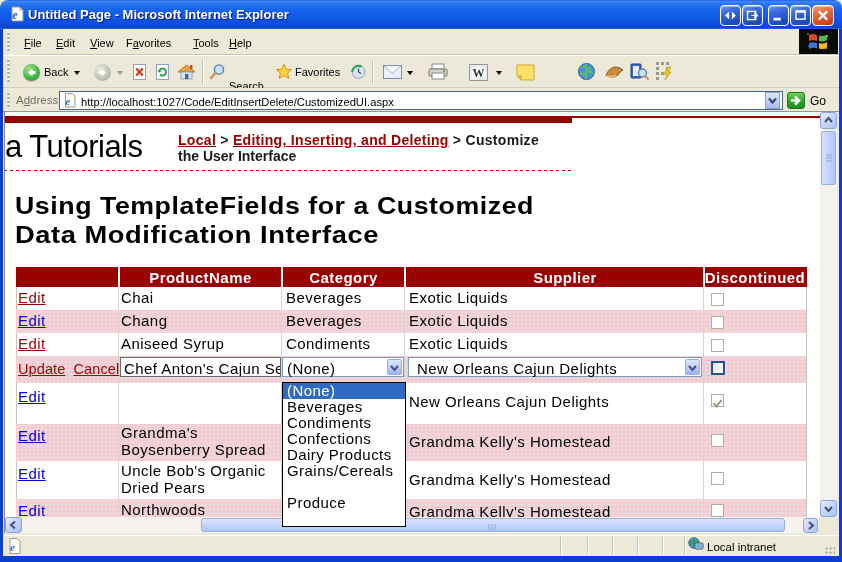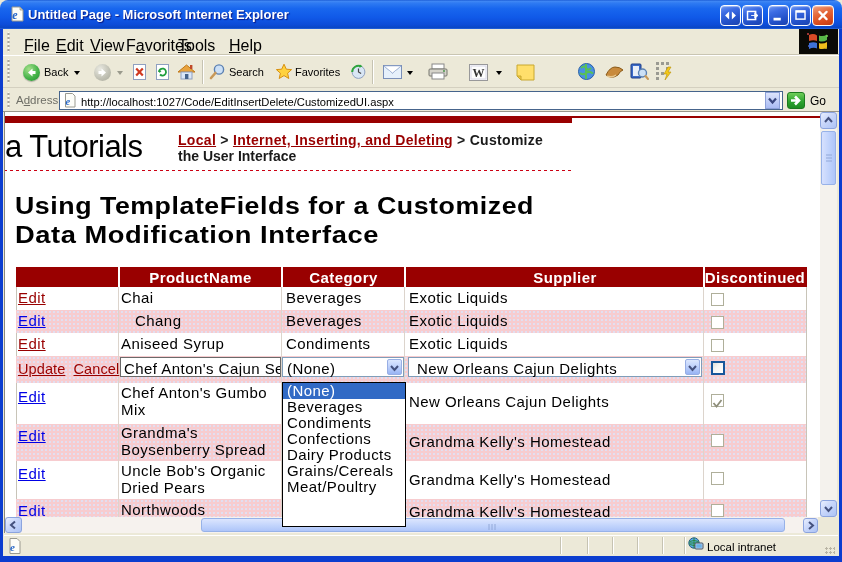--- a/index.html
+++ b/index.html
@@ -6,21 +6,21 @@
 
 #titlebar{left:0;top:0;width:842px;height:29px;border-radius:8px 8px 0 0;
  background:linear-gradient(180deg,#1E5FD8 0%,#3E86F4 5%,#2E7AF2 11%,#1866EE 30%,#1059E8 60%,#0C4CD8 85%,#0A46C4 96%,#2C6CE4 100%);}
 #ttxt{left:28px;top:7px;font-size:13px;font-weight:bold;color:#fff;text-shadow:1px 1px 1px #0a1883;letter-spacing:0}
 .tb{top:5px;width:21px;height:21px;border:1px solid #fff;border-radius:4px;box-sizing:border-box;
  background:linear-gradient(160deg,#6E97F2 0%,#3C6CE4 30%,#2250C8 70%,#1A43B0 100%);box-shadow:inset 0 1px 1px rgba(255,255,255,.45)}
 #bclose{background:linear-gradient(160deg,#F0A080 0%,#E4683A 40%,#D8491C 75%,#C03C12 100%)}
 .tbi{position:absolute;left:0;top:0;width:100%;height:100%;display:flex;align-items:center;justify-content:center;color:#fff;font-weight:bold}
 
 #menubar{left:3px;top:29px;width:836px;height:26px;background:#ECE9D8}
-.mi{top:37px;font-size:16px;color:#000}
+.mi{top:37px;font-size:11px;color:#000}
 .mi u{text-decoration:underline}
 #wlogo{left:799px;top:29px;width:39px;height:26px;background:#0a0a06}
 .grip{width:3px;background-image:radial-gradient(circle at 1.5px 2px,#A9A59A 1px,#fff 1.4px,transparent 1.8px);background-size:3px 4px}
 
 #toolbar{left:3px;top:55px;width:836px;height:33px;background:#ECE9D8;border-top:1px solid #fff;border-bottom:1px solid #D4D0C0;box-sizing:border-box}
 .tsep{top:60px;width:2px;height:24px;background:linear-gradient(90deg,#C6C3B2 1px,#fff 1px)}
 .ticon{font-size:11px;color:#000}
 
 #addrbar{left:3px;top:88px;width:836px;height:24px;background:#ECE9D8;border-bottom:1px solid #98968A;box-sizing:border-box}
 #afield{left:59px;top:91px;width:724px;height:19px;background:#fff;border:1px solid #46648C;box-sizing:border-box}
@@ -108,21 +108,21 @@
       <path d="M7 6.5L15 14.5M15 6.5L7 14.5" stroke="#fff" stroke-width="2.4" stroke-linecap="round"></path>
     </svg>
   </div>
 
 <div class="a" id="menubar"></div>
 <div class="a grip" style="left:7px;top:32px;height:20px"></div>
 <div class="a mi" style="left:24px"><u>F</u>ile</div>
 <div class="a mi" style="left:56px"><u>E</u>dit</div>
 <div class="a mi" style="left:90px"><u>V</u>iew</div>
 <div class="a mi" style="left:126px">F<u>a</u>vorites</div>
-<div class="a mi" style="left:178px"><u>T</u>ools</div>
+<div class="a mi" style="left:193px"><u>T</u>ools</div>
 <div class="a mi" style="left:229px"><u>H</u>elp</div>
 <div class="a" id="wlogo">
  <svg width="39" height="26">
       <g transform="translate(8,2)">
  <path d="M2 4 Q6.5 2 10 4.5 L10 10 Q6.5 8.5 2 10 z" fill="#D94A26"></path>
  <path d="M12 4.5 Q16 6 20 3.5 L20 9 Q16 11.5 12 10 z" fill="#58B848"></path>
  <path d="M2 12 Q6.5 10.5 10 12 L10 17.5 Q6.5 16 2 18 z" fill="#3E72D8"></path>
  <path d="M12 12 Q16 13.5 20 11 L20 16.5 Q16 19 12 17.5 z" fill="#EFBE1C"></path>
  <circle cx="1" cy="3" r="1" fill="#C44"></circle>
         <circle cx="20" cy="5" r="1" fill="#7C5"></circle>
@@ -163,21 +163,21 @@
       <rect x="4" y="9" width="11" height="7" fill="#D9E6F8" stroke="#8FA0C0"></rect>
       <rect x="8" y="11" width="3.4" height="5" fill="#44628C"></rect>
       <rect x="13" y="2" width="2.4" height="4" fill="#C04A28"></rect>
     </svg></div>
 <div class="a tsep" style="left:202px"></div>
 <div class="a" style="left:209px;top:63px;width:17px;height:18px">
  <svg width="17" height="18">
       <circle cx="10" cy="6.5" r="4.6" fill="#CCE0F6" stroke="#5B80B2" stroke-width="1.4"></circle>
       <path d="M6.4 10L2 15" stroke="#C89858" stroke-width="2.6" stroke-linecap="round"></path>
     </svg></div>
-<div class="a ticon" style="left:229px;top:66px">Search</div>
+<div class="a ticon" style="left:229px;top:80px">Search</div>
 <div class="a" style="left:275px;top:63px;width:18px;height:18px">
  <svg width="18" height="18">
       <path d="M9 1.2l2.3 5 5.3.4-4 3.6 1.2 5.3L9 12.6l-4.8 2.9 1.2-5.3-4-3.6 5.3-.4z" fill="#FFD23E" stroke="#D89010" stroke-width="1"></path>
     </svg></div>
 <div class="a ticon" style="left:295px;top:66px">Favorites</div>
 <div class="a" style="left:349px;top:63px;width:18px;height:18px">
  <svg width="18" height="18">
       <circle cx="9.5" cy="9" r="6.4" fill="#D9E6F4" stroke="#8FA0C0"></circle>
       <path d="M9.5 5.4V9l2.6 1.6" stroke="#444" stroke-width="1.2" fill="none"></path>
       <path d="M3.2 9a6.3 6.3 0 0 1 9-5.6" fill="none" stroke="#2FA43C" stroke-width="2"></path>
@@ -257,21 +257,21 @@
     </svg></div>
 <div class="a" id="gobtn"><svg width="16" height="15">
       <path d="M3 7.5h7M7 3.5L11 7.5L7 11.5" fill="none" stroke="#fff" stroke-width="2.6"></path>
     </svg></div>
 <div class="a" id="gotxt">Go</div>
 
 <div class="a" id="page">
   <div class="a red" style="left:0;top:4px;width:816px;height:2px"></div>
   <div class="a red" style="left:0;top:5px;width:568px;height:6px"></div>
   <div class="a" id="atut">a Tutorials</div>
-  <div class="a crumbl" style="left:174px;top:20px;letter-spacing:.3px"><a>Local</a> &gt; <a>Internet, Inserting, and Deleting</a> &gt; Customize</div>
+  <div class="a crumbl" style="left:174px;top:20px;letter-spacing:.3px"><a>Local</a> &gt; <a>Editing, Inserting, and Deleting</a> &gt; Customize</div>
   <div class="a crumbl" style="left:174px;top:36px">the User Interface</div>
   <div class="a" id="dash"></div>
   <div class="a h1l" style="left:11px;top:80px;transform:scaleX(1.105)">Using TemplateFields for a Customized</div>
   <div class="a h1l" style="left:11px;top:109px;transform:scaleX(1.128)">Data Modification Interface</div>
 
   <div class="a" style="left:12px;top:155px;width:791px;height:250px;border:1px solid #C8C4B8;box-sizing:border-box"></div>
   <div class="a red" style="left:12px;top:155px;width:791px;height:20px"></div>
   <div class="a hdr" style="left:115px;top:157px;width:163px">ProductName</div>
   <div class="a hdr" style="left:278px;top:157px;width:123px">Category</div>
   <div class="a hdr" style="left:401px;top:157px;width:320px">Supplier</div>
@@ -291,21 +291,21 @@
   <div class="a vline" style="left:400px"></div>
   <div class="a vline" style="left:699px"></div>
 
   <div class="a cellt" style="left:14px;top:177px"><a class="m">Edit</a></div>
   <div class="a cellt" style="left:117px;top:177px">Chai</div>
   <div class="a cellt" style="left:282px;top:177px">Beverages</div>
   <div class="a cellt" style="left:405px;top:177px">Exotic Liquids</div>
   <div class="a cb" style="left:707px;top:181px"></div>
 
   <div class="a cellt" style="left:14px;top:200px"><a class="e">Edit</a></div>
-  <div class="a cellt" style="left:131px;top:200px">Chang</div>
+  <div class="a cellt" style="left:117px;top:200px">Chang</div>
   <div class="a cellt" style="left:282px;top:200px">Beverages</div>
   <div class="a cellt" style="left:405px;top:200px">Exotic Liquids</div>
   <div class="a cb" style="left:707px;top:204px"></div>
 
   <div class="a cellt" style="left:14px;top:223px"><a class="m">Edit</a></div>
   <div class="a cellt" style="left:117px;top:223px">Aniseed Syrup</div>
   <div class="a cellt" style="left:282px;top:223px">Condiments</div>
   <div class="a cellt" style="left:405px;top:223px">Exotic Liquids</div>
   <div class="a cb" style="left:707px;top:227px"></div>
 
@@ -321,21 +321,20 @@
     </div>
   <div class="a combo" style="left:404px;top:245px;width:294px;height:20px">
       <span class="ctext" style="top:2px;left:8px">New Orleans Cajun Delights</span>
       <span class="carrow"><svg width="13" height="16">
           <path d="M3 6l3.5 4L10 6" fill="none" stroke="#44517E" stroke-width="2"></path>
         </svg></span>
     </div>
   <div class="a" style="left:707px;top:249px;width:14px;height:14px;border:2px solid #17569B;background:linear-gradient(135deg,#DEDED8 0%,#F4F4F2 40%,#fff 100%);box-sizing:border-box"></div>
 
   <div class="a cellt" style="left:14px;top:276px"><a class="e">Edit</a></div>
-  <div class="a cellt" style="left:117px;top:272px;line-height:17px">Chef Anton's Gumbo<br>Mix</div>
   <div class="a cellt" style="left:405px;top:281px">New Orleans Cajun Delights</div>
   <div class="a" style="left:707px;top:282px;width:13px;height:13px;background:#fff;border:1px solid #AFAF9A;box-sizing:border-box"><svg width="11" height="11">
         <path d="M1.5 5l3 3.5L9.5 2" fill="none" stroke="#8e8e7a" stroke-width="1.8"></path>
       </svg></div>
 
   <div class="a cellt" style="left:14px;top:315px"><a class="e">Edit</a></div>
   <div class="a cellt" style="left:117px;top:312px;line-height:17px">Grandma's<br>Boysenberry Spread</div>
   <div class="a cellt" style="left:405px;top:321px">Grandma Kelly's Homestead</div>
   <div class="a cb" style="left:707px;top:322px"></div>
 
@@ -392,21 +391,21 @@
   </div>
 <div class="a" id="corner"></div>
 
 <div class="a" id="ddl">
   <div class="dditem" style="top:0;background:#316AC5;color:#fff">(None)</div>
   <div class="dditem" style="top:16px">Beverages</div>
   <div class="dditem" style="top:32px">Condiments</div>
   <div class="dditem" style="top:48px">Confections</div>
   <div class="dditem" style="top:80px">Grains/Cereals</div>
   <div class="dditem" style="top:64px">Dairy Products</div>
-  <div class="dditem" style="top:96px">Meat/Poultry</div>
+  <div class="dditem" style="top:112px">Produce</div>
 </div>
 
 <div class="a" id="sbar">
   <div class="a" style="left:1px;top:2px;width:834px;height:1px;background:#fff"></div>
   <div class="a" style="left:4px;top:5px;width:15px;height:16px">
    <svg width="15" height="16">
         <path d="M3 .5h7l3 3v12H3z" fill="#fdfdf8" stroke="#9a9a90"></path>
         <text x="3" y="12.5" font-family="Liberation Serif" font-size="11" font-weight="bold" font-style="italic" fill="#2666C8">e</text>
       </svg></div>
   <div class="a stick" style="left:557px"></div>

